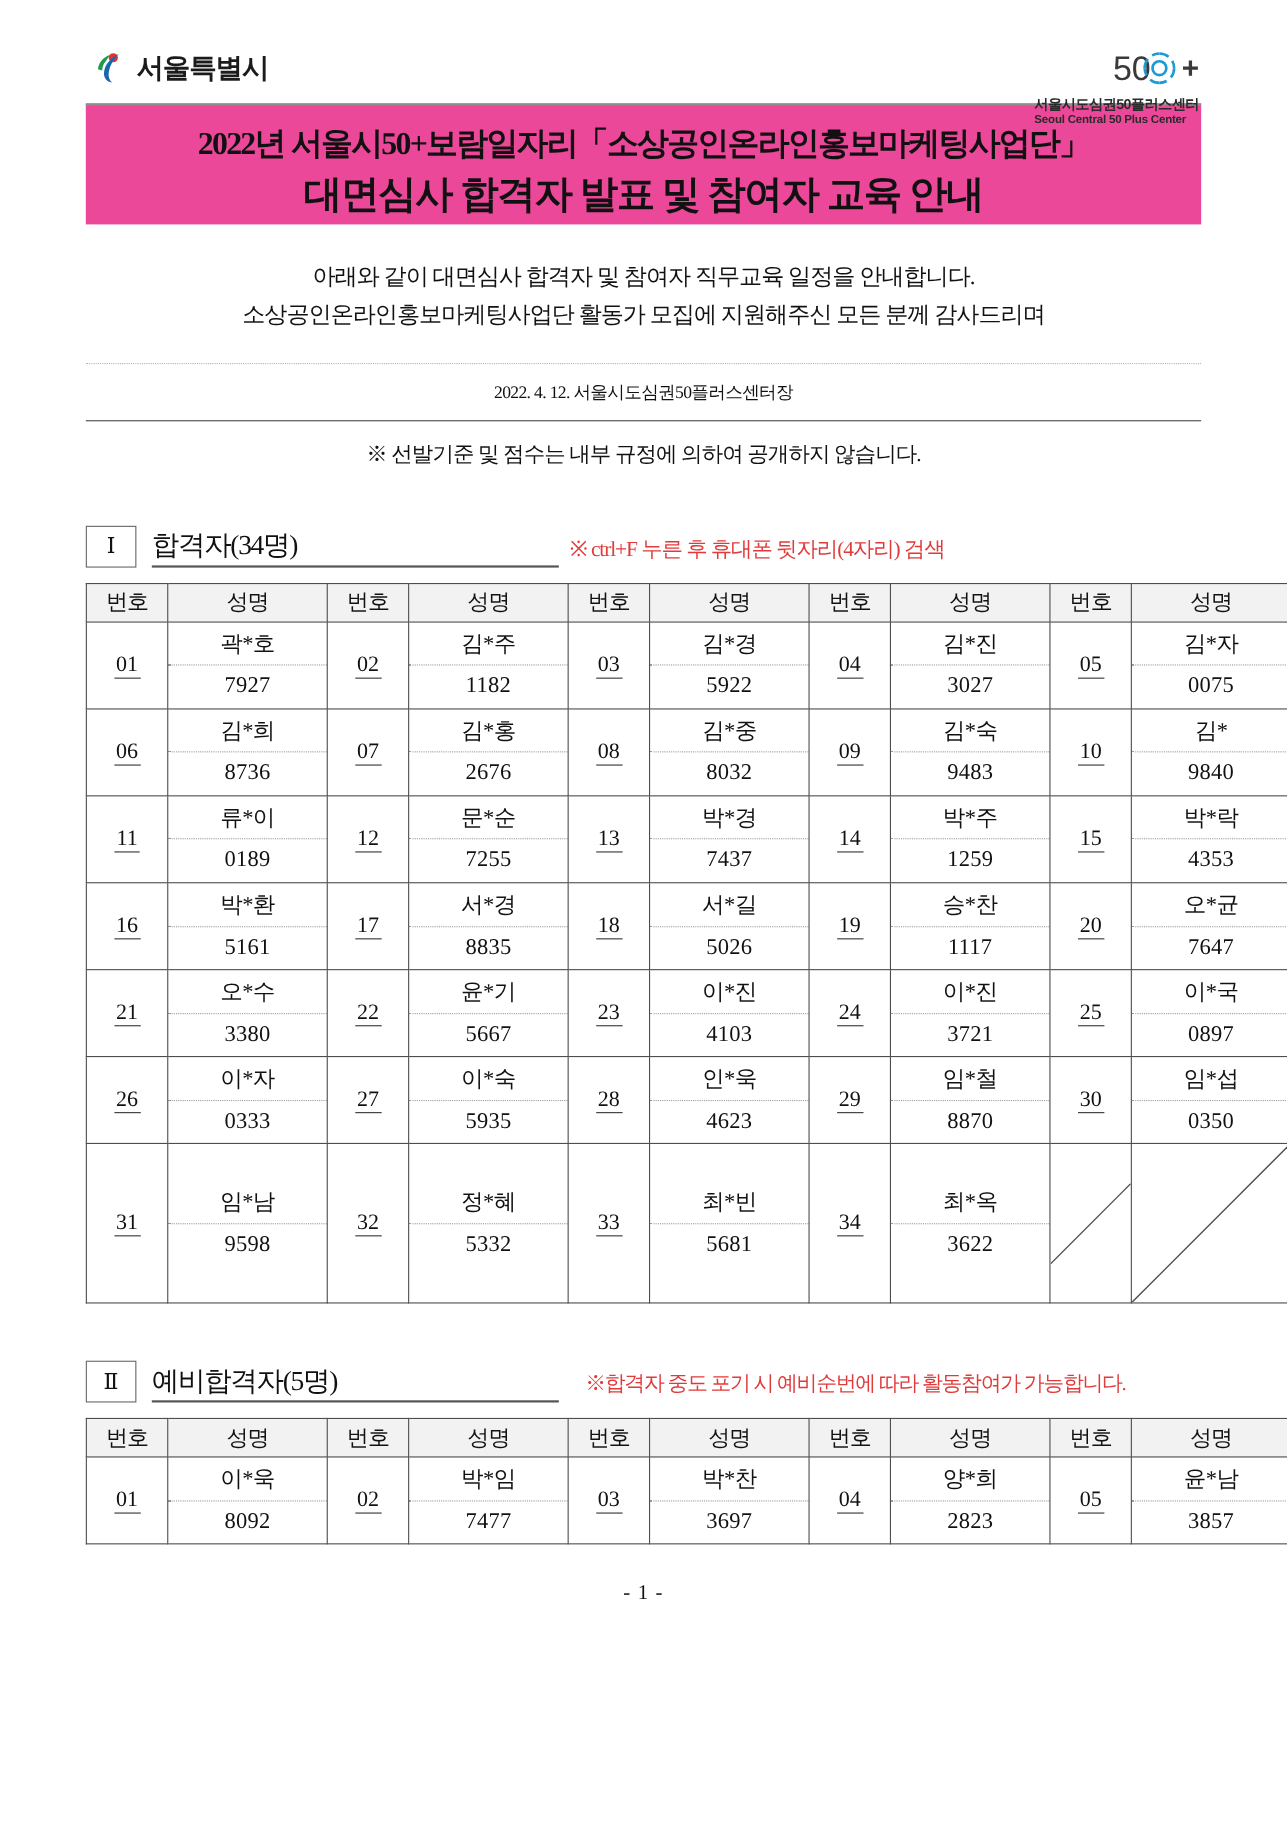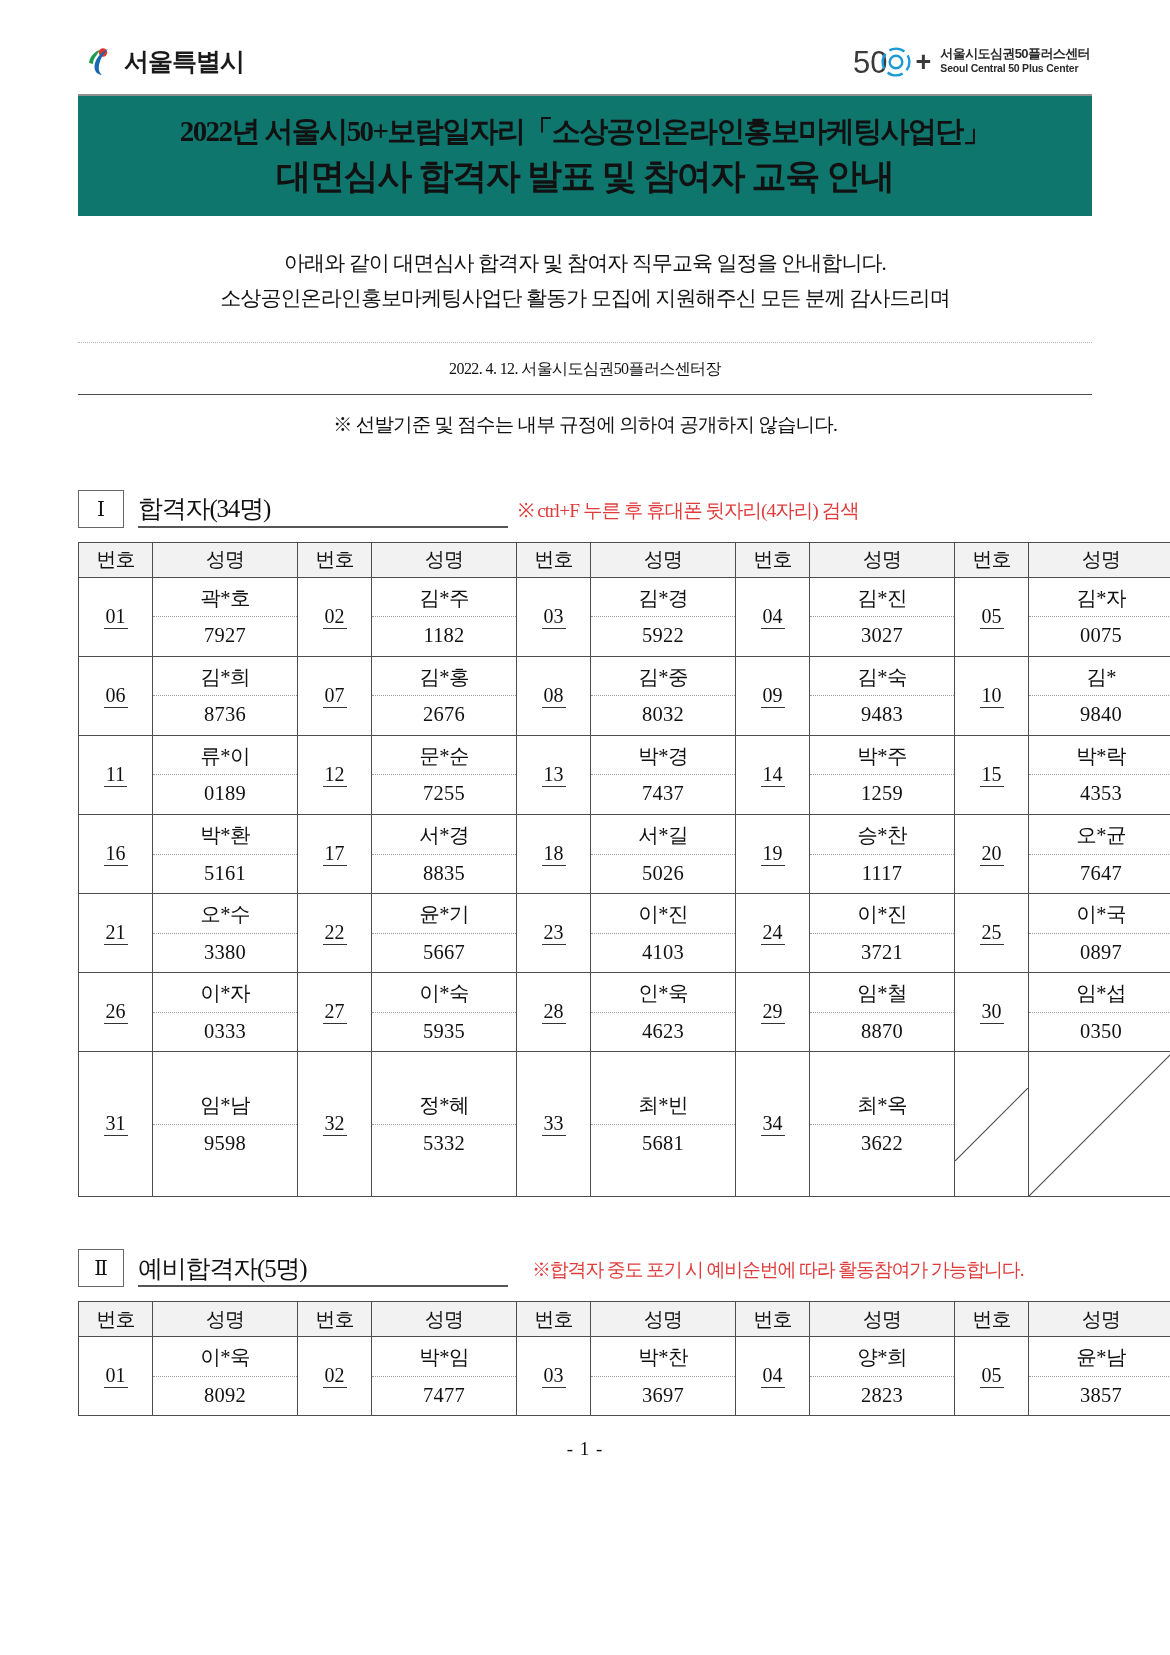--- a/index.html
+++ b/index.html
@@ -48,22 +48,23 @@
     font-size: 25px;
     font-weight: 700;
     letter-spacing: -1px;
     color: #1b1b1b;
   }
   .plus50-logo {
     position: absolute;
     right: 2px;
     top: 46px;
     display: flex;
-    align-items: flex-start;
+    align-items: flex-end;
     gap: 9px;
+    flex-direction: column;
   }
   .plus50-mark {
     display: flex;
     align-items: center;
     gap: 1px;
   }
   .plus50-num {
     font-family: "Liberation Sans", sans-serif;
     font-size: 31px;
     font-weight: 400;
@@ -91,24 +92,24 @@
     font-family: "Liberation Sans", sans-serif;
     font-size: 10.5px;
     font-weight: 700;
     letter-spacing: -0.2px;
     color: #2a2a2a;
     display: block;
   }
 
   
   .title-band {
-    background: #0f766e;
+    background: #ec4899;
     border-top: 2px solid #8f8f8f;
     text-align: center;
-    padding: 16px 0 16px;
+    padding: 16px 0 4px;
     margin: 6px 0 0;
   }
   .title-line1 {
     font-size: 29px;
     font-weight: 700;
     letter-spacing: -1.6px;
     color: #111;
     line-height: 1.35;
   }
   .title-line2 {

